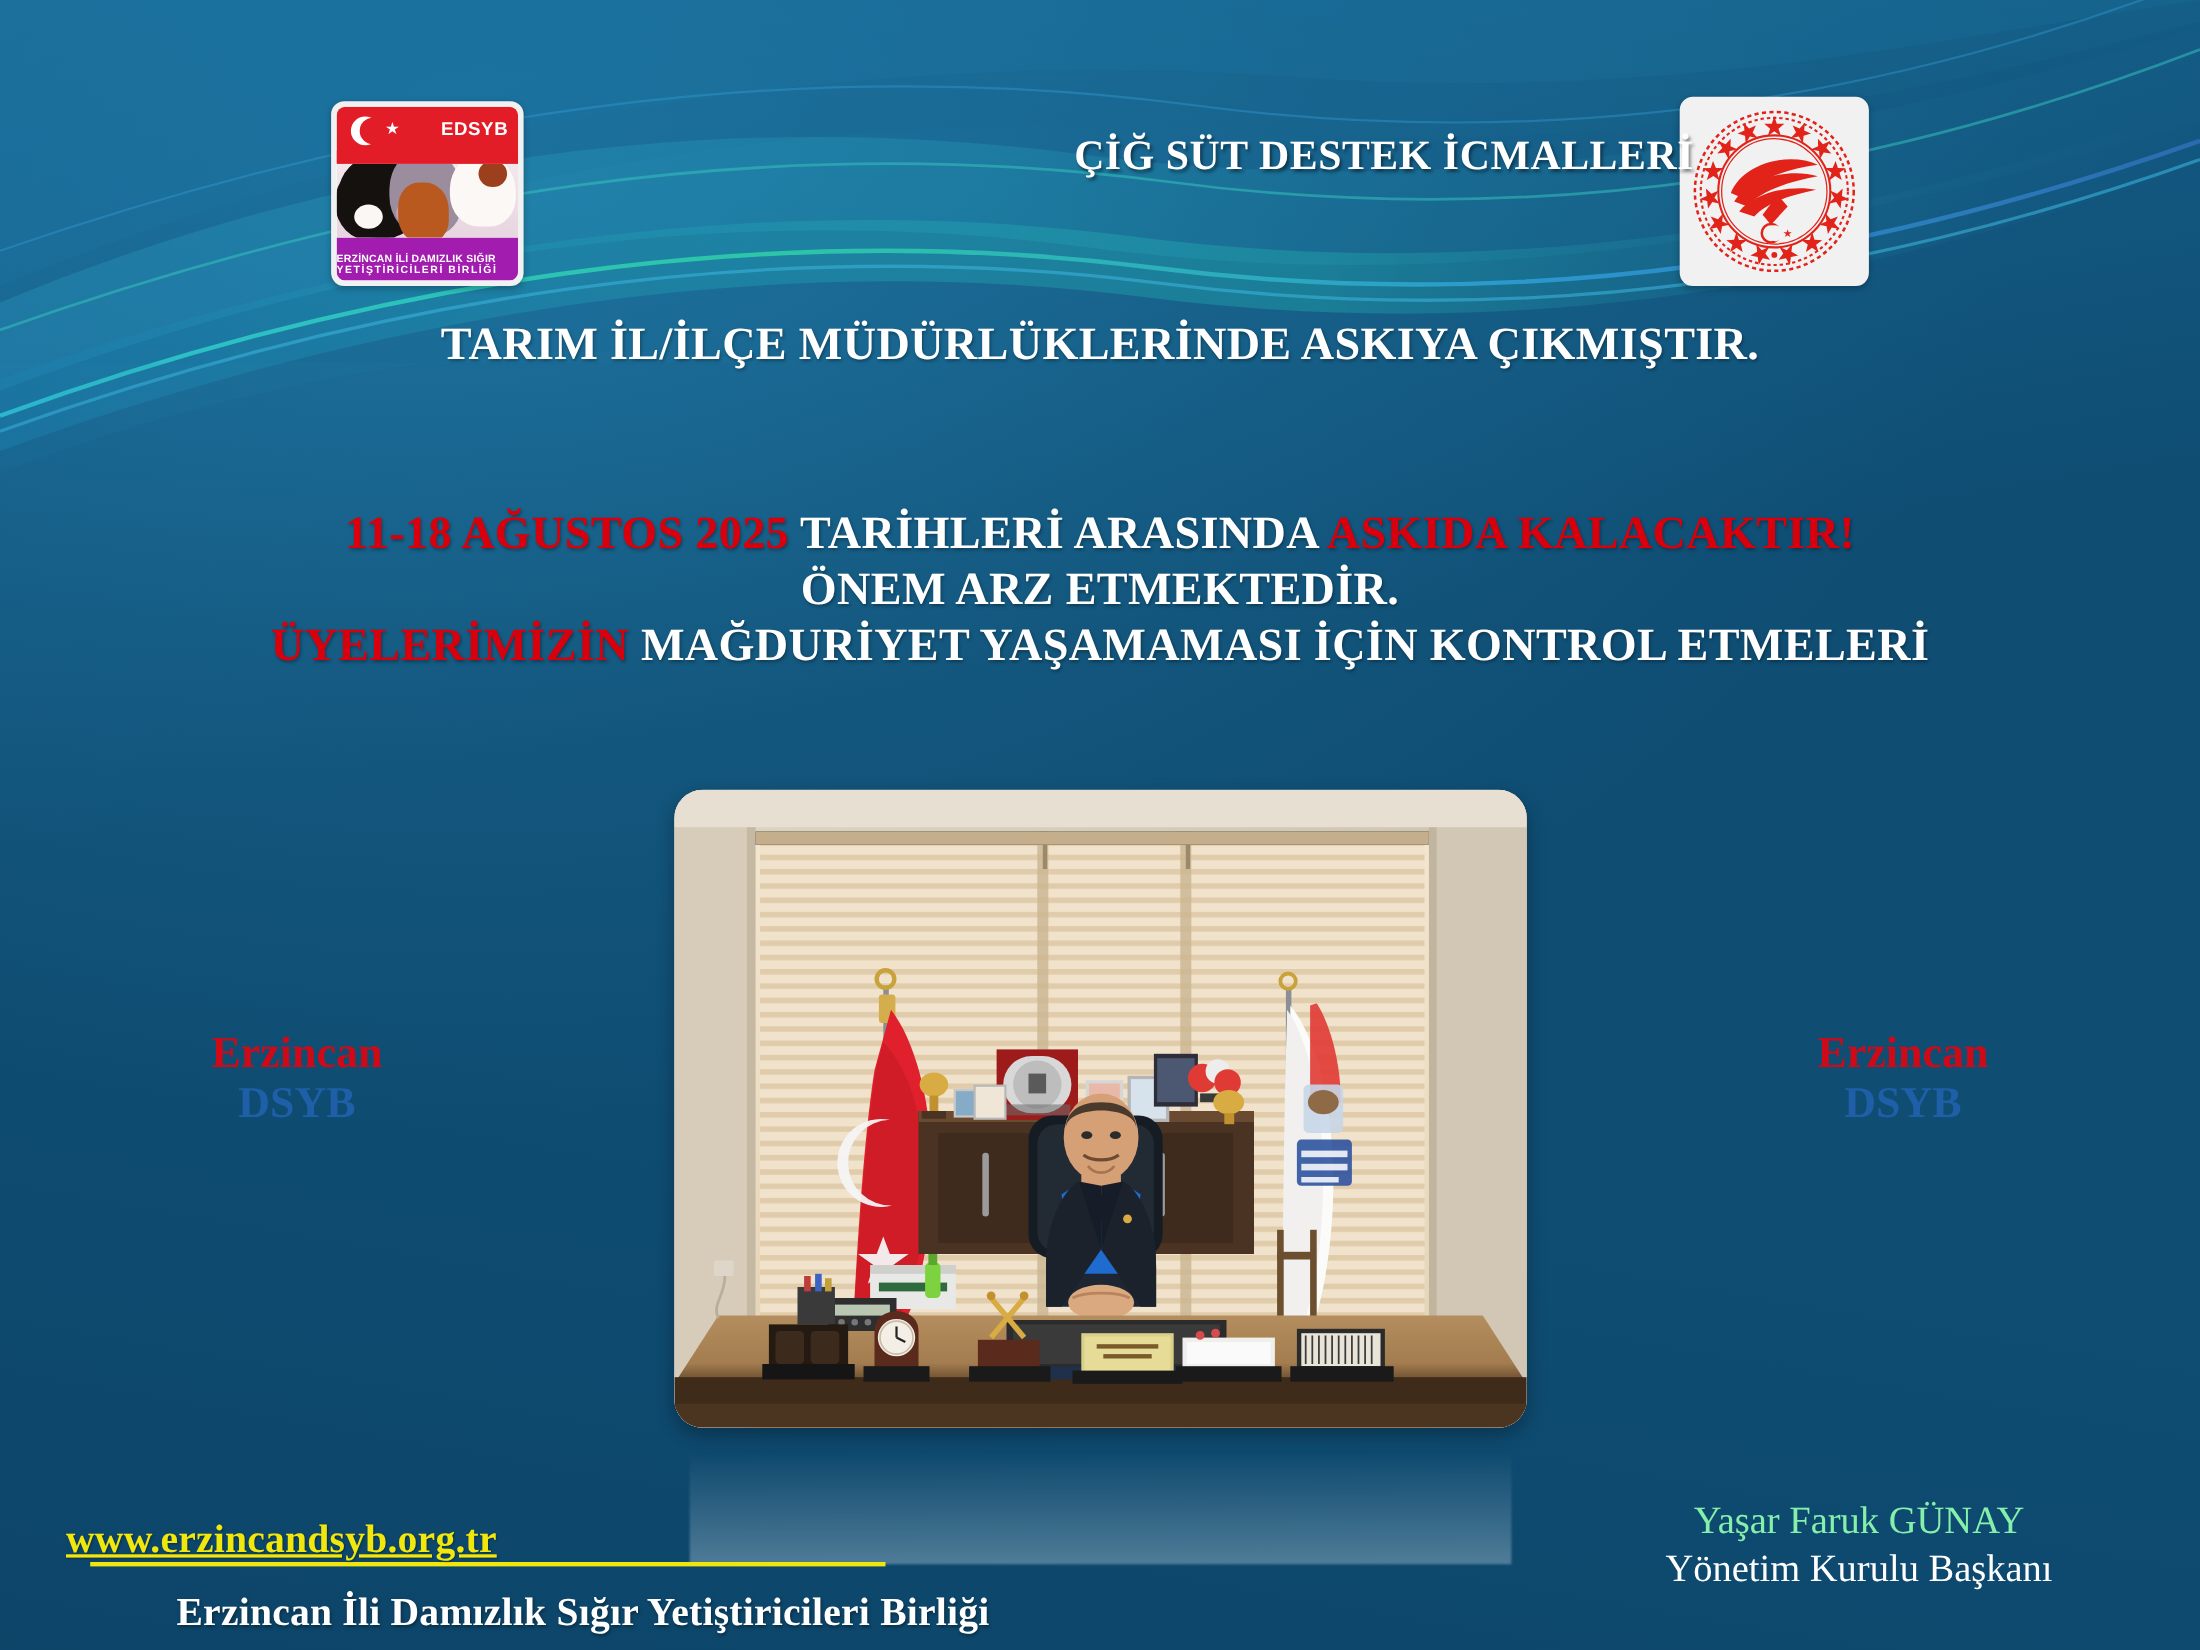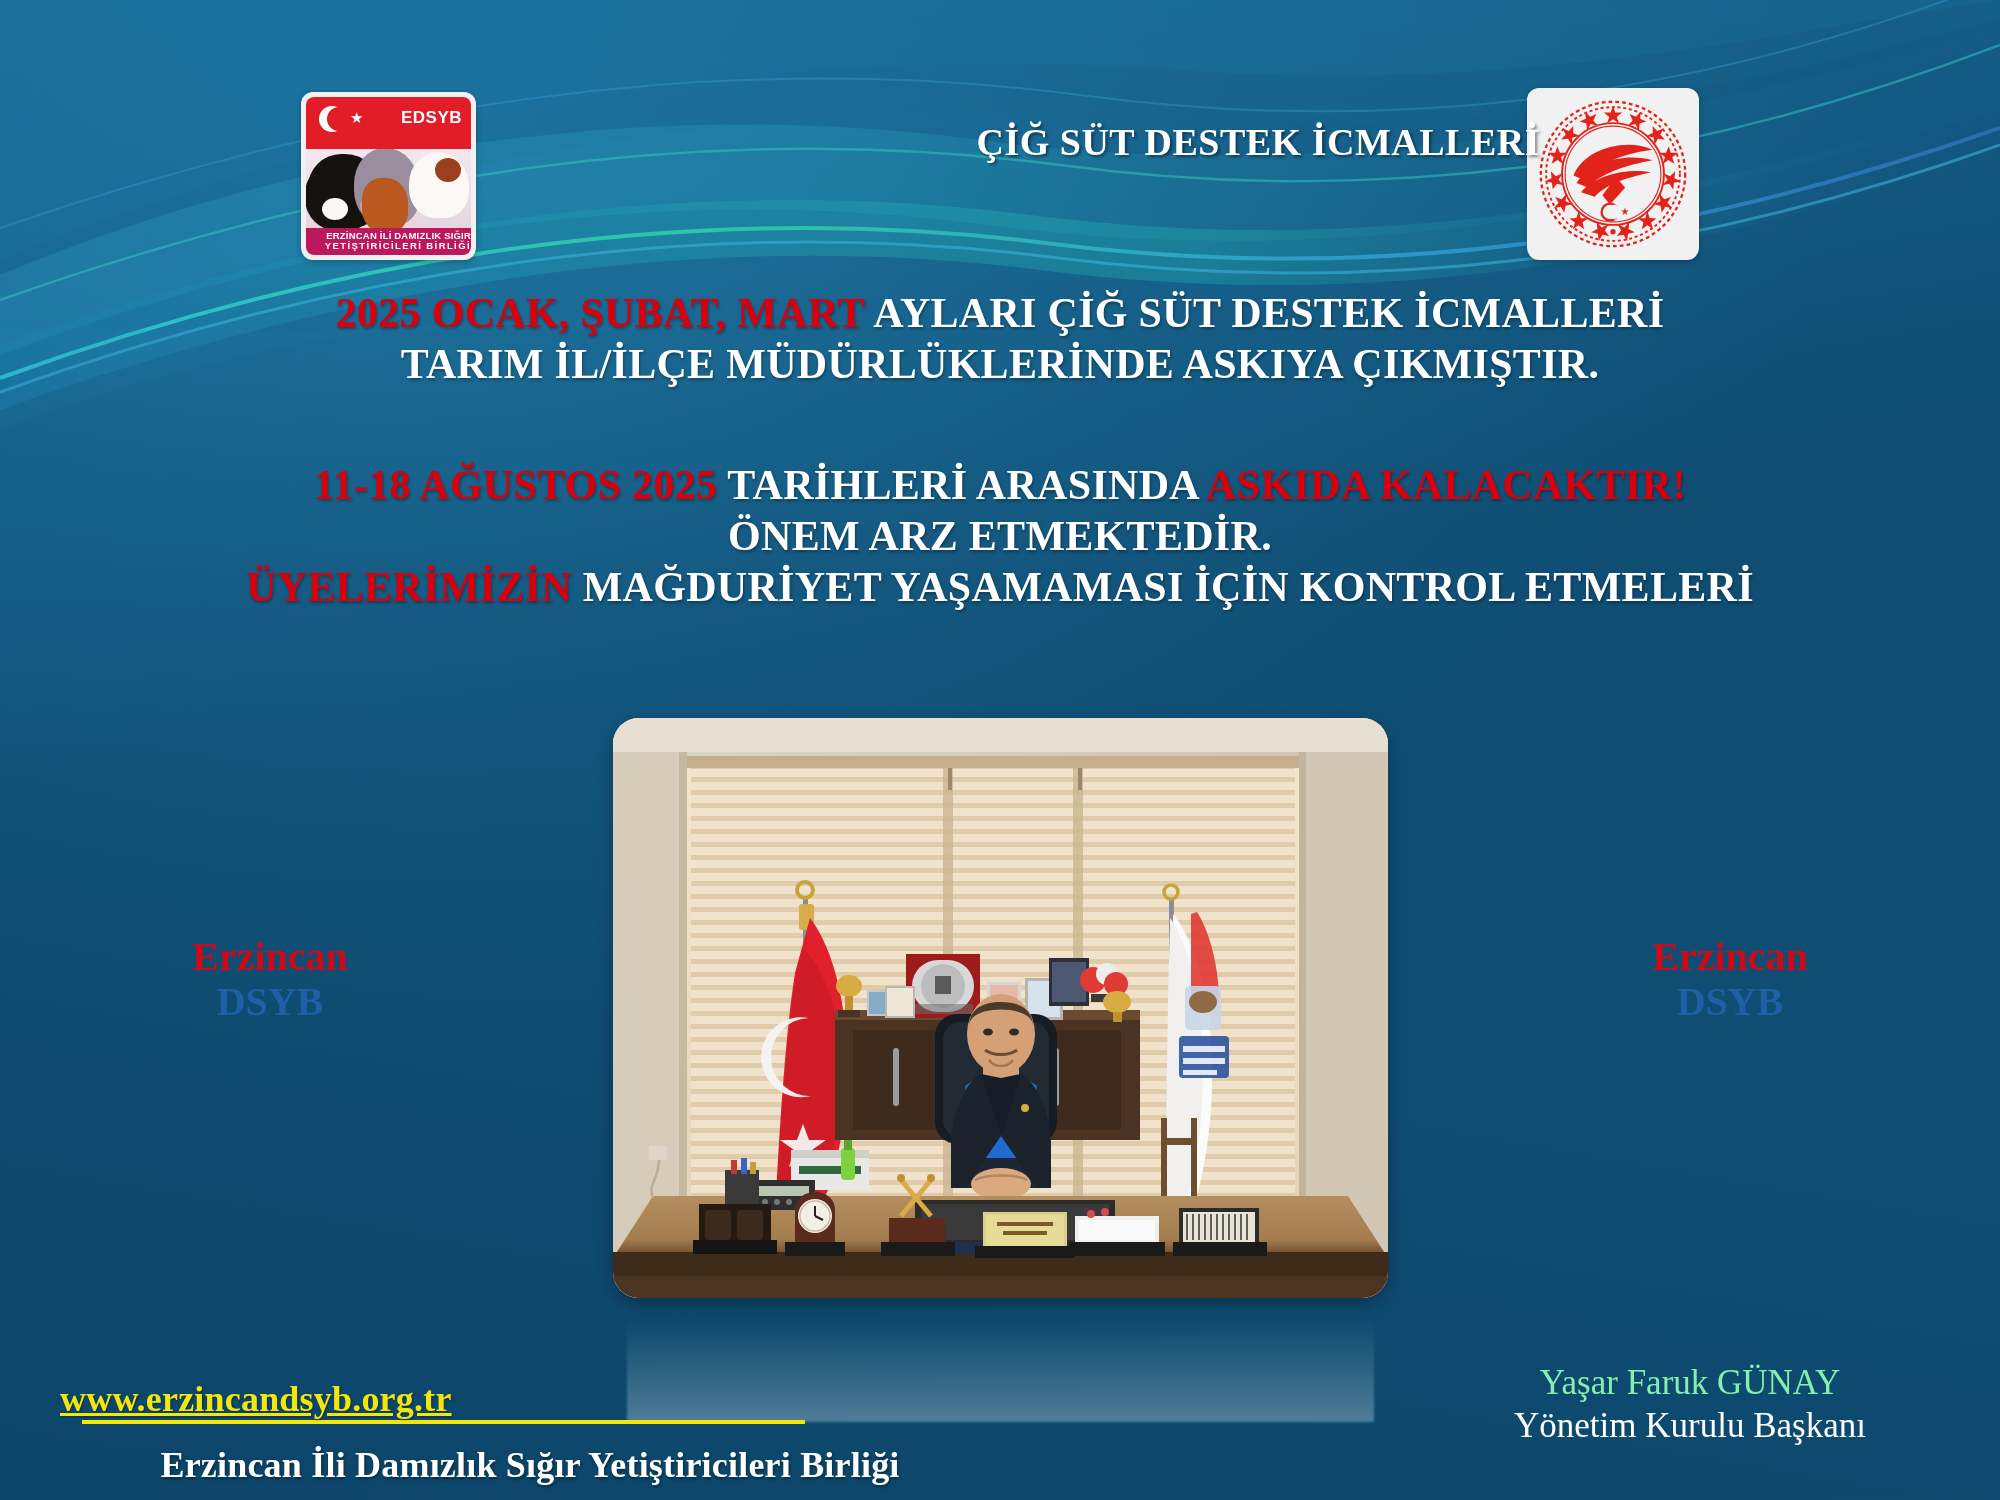--- a/index.html
+++ b/index.html
@@ -77,23 +77,23 @@
              border-radius:46% 52% 38% 46%; }
   .cow-grey:after{ content:""; position:absolute; left:6px; bottom:10px; width:22px; height:20px;
              background:#c79fae; border-radius:50%; }
   .cow-brown{ left:56px; bottom:-4px; width:46px; height:54px; background:#b9591f;
              border-radius:40% 46% 36% 42%; }
   .cow-white{ right:2px; bottom:10px; width:60px; height:66px; background:#fbf8f6;
              border-radius:48% 52% 40% 44%; }
   .cow-white:after{ content:""; position:absolute; right:8px; top:6px; width:26px; height:24px;
              background:#9b3f1c; border-radius:50%; }
   .edsyb-bot{
-    background:#be185d; color:#fff; text-align:right;
+    background:#a21caf; color:#fff; text-align:left;
     font-family:"Liberation Sans",sans-serif; font-weight:bold;
-    padding:3px 0 4px; line-height:1.08;
+    padding:15px 0 4px; line-height:1.08;
     border-radius:0 0 6px 6px;
   }
   .edsyb-bot div:nth-child(1){ font-size:9.5px; letter-spacing:.2px; }
   .edsyb-bot div:nth-child(2){ font-size:9.5px; letter-spacing:1.4px; }
 
   #ministry-logo{ left:1527px; top:88px; width:172px; height:172px; padding:10px; }
   #ministry-logo svg{ width:100%; height:100%; display:block; }
 
   #page-title{
     position:absolute; left:480px; top:120px; width:1060px;
@@ -256,23 +256,20 @@
       <circle cx="1" cy="0" r="9.5" fill="#f2f2f2"></circle>
       <text x="10" y="4" font-size="13" fill="#e2231a" font-family="'Liberation Sans',sans-serif">★</text>
     </g>
     <circle cx="100" cy="176" r="3.5" fill="#e2231a"></circle>
   </svg>
 </div>
 
 <div id="page-title">ÇİĞ SÜT DESTEK İCMALLERİ</div>
 
 <div class="ann" id="ann-block-1">
-  <div>
-    <span class="red">2025 OCAK, ŞUBAT, MART</span><span> AYLARI ÇİĞ SÜT DESTEK İCMALLERİ</span>
-  </div>
   <div>TARIM İL/İLÇE MÜDÜRLÜKLERİNDE ASKIYA ÇIKMIŞTIR.</div>
 </div>
 
 <div class="ann" id="ann-block-2">
   <div>
     <span class="red">11-18 AĞUSTOS  2025</span><span> TARİHLERİ ARASINDA </span><span class="red">ASKIDA KALACAKTIR!</span>
   </div>
   <div>ÖNEM ARZ ETMEKTEDİR.</div>
   <div>
     <span class="red">ÜYELERİMİZİN</span><span> MAĞDURİYET YAŞAMAMASI İÇİN KONTROL ETMELERİ</span>

